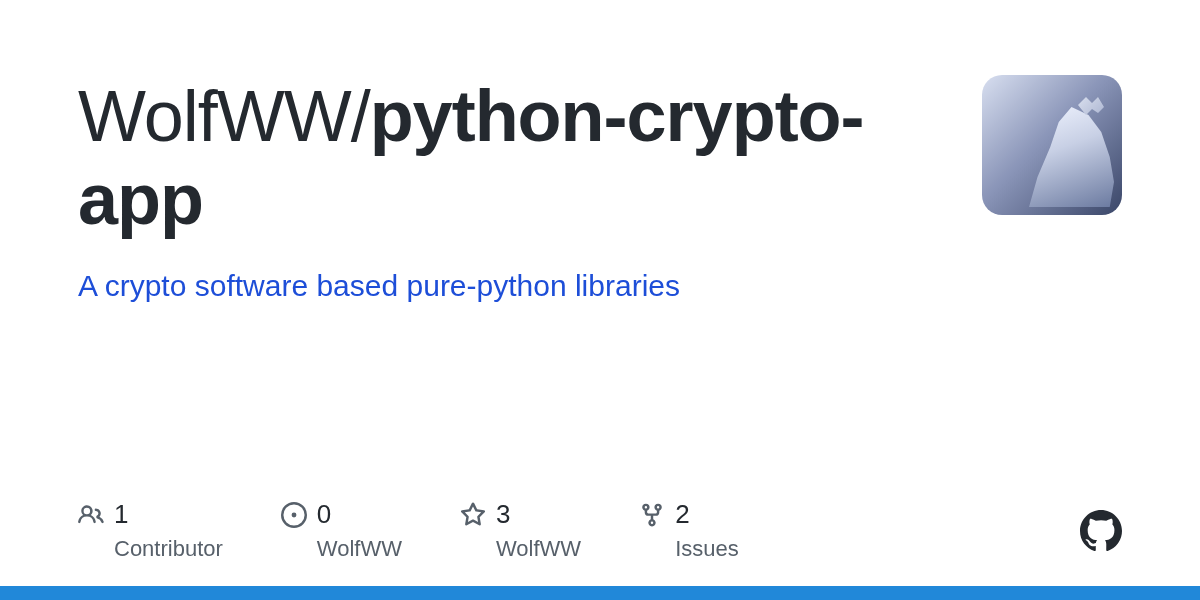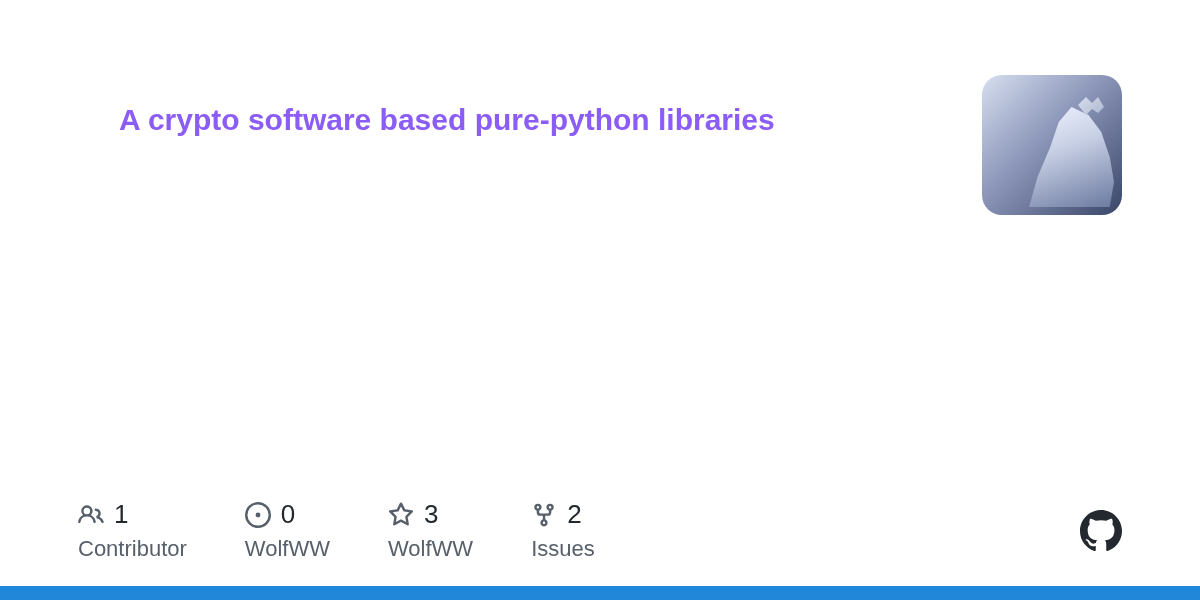--- a/index.html
+++ b/index.html
@@ -35,23 +35,22 @@
     }
     .title .slash {
       font-weight: 400;
     }
     .title .repo {
       font-weight: 700;
     }
     .description {
       margin-top: 28px;
       font-size: 30px;
-      color: #8b5cf6;
-      font-weight: 700;
-      margin-left: 41px;
+      color: #1d4ed8;
+      font-weight: 400;
     }
     .avatar {
       width: 140px;
       height: 140px;
       border-radius: 20px;
       background: linear-gradient(135deg, #d8dff0 0%, #8a95b8 45%, #3a4668 100%);
       flex-shrink: 0;
       position: relative;
       overflow: hidden;
     }
@@ -111,20 +110,21 @@
       fill: #57606a;
     }
     .stat-count {
       font-size: 26px;
       font-weight: 400;
       color: #24292f;
     }
     .stat-label {
       font-size: 22px;
       color: #57606a;
+      margin-left: 36px;
     }
     .github-logo {
       margin-left: auto;
       width: 42px;
       height: 42px;
     }
     .github-logo svg {
       width: 42px;
       height: 42px;
       fill: #24292f;
@@ -136,20 +136,23 @@
       right: 0;
       height: 14px;
       background: #2188d9;
     }
   </style>
 </head>
 <body>
 
 <div class="container">
   <div class="main">
+    <h1 class="title">
+      <span class="owner">WolfWW</span><span class="slash">/</span><span class="repo">python-crypto-app</span>
+    </h1>
     <p class="description">A crypto software based pure-python libraries</p>
   </div>
   <div class="avatar"></div>
 </div>
 
 <div class="stats-bar">
   <div class="stats">
     <div class="stat">
       <div class="stat-top">
         <span class="stat-icon">

